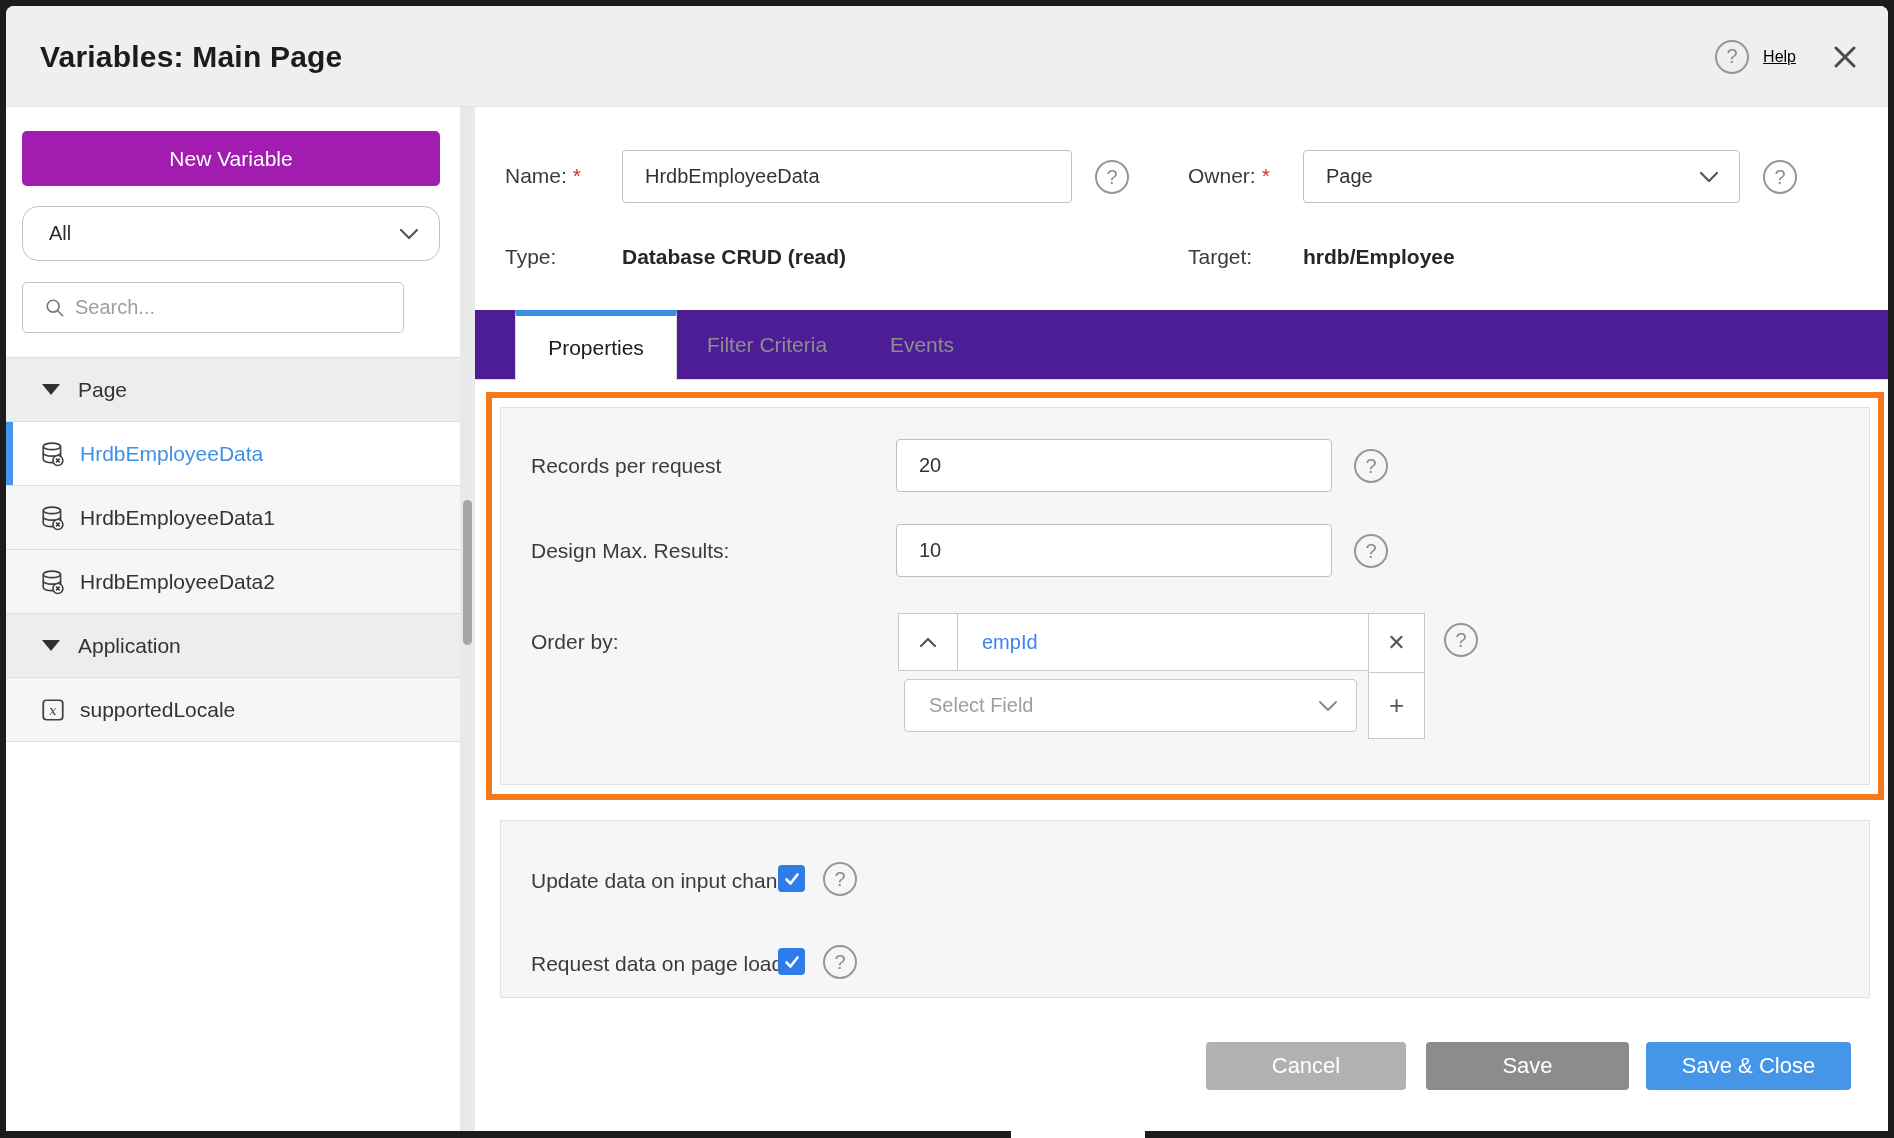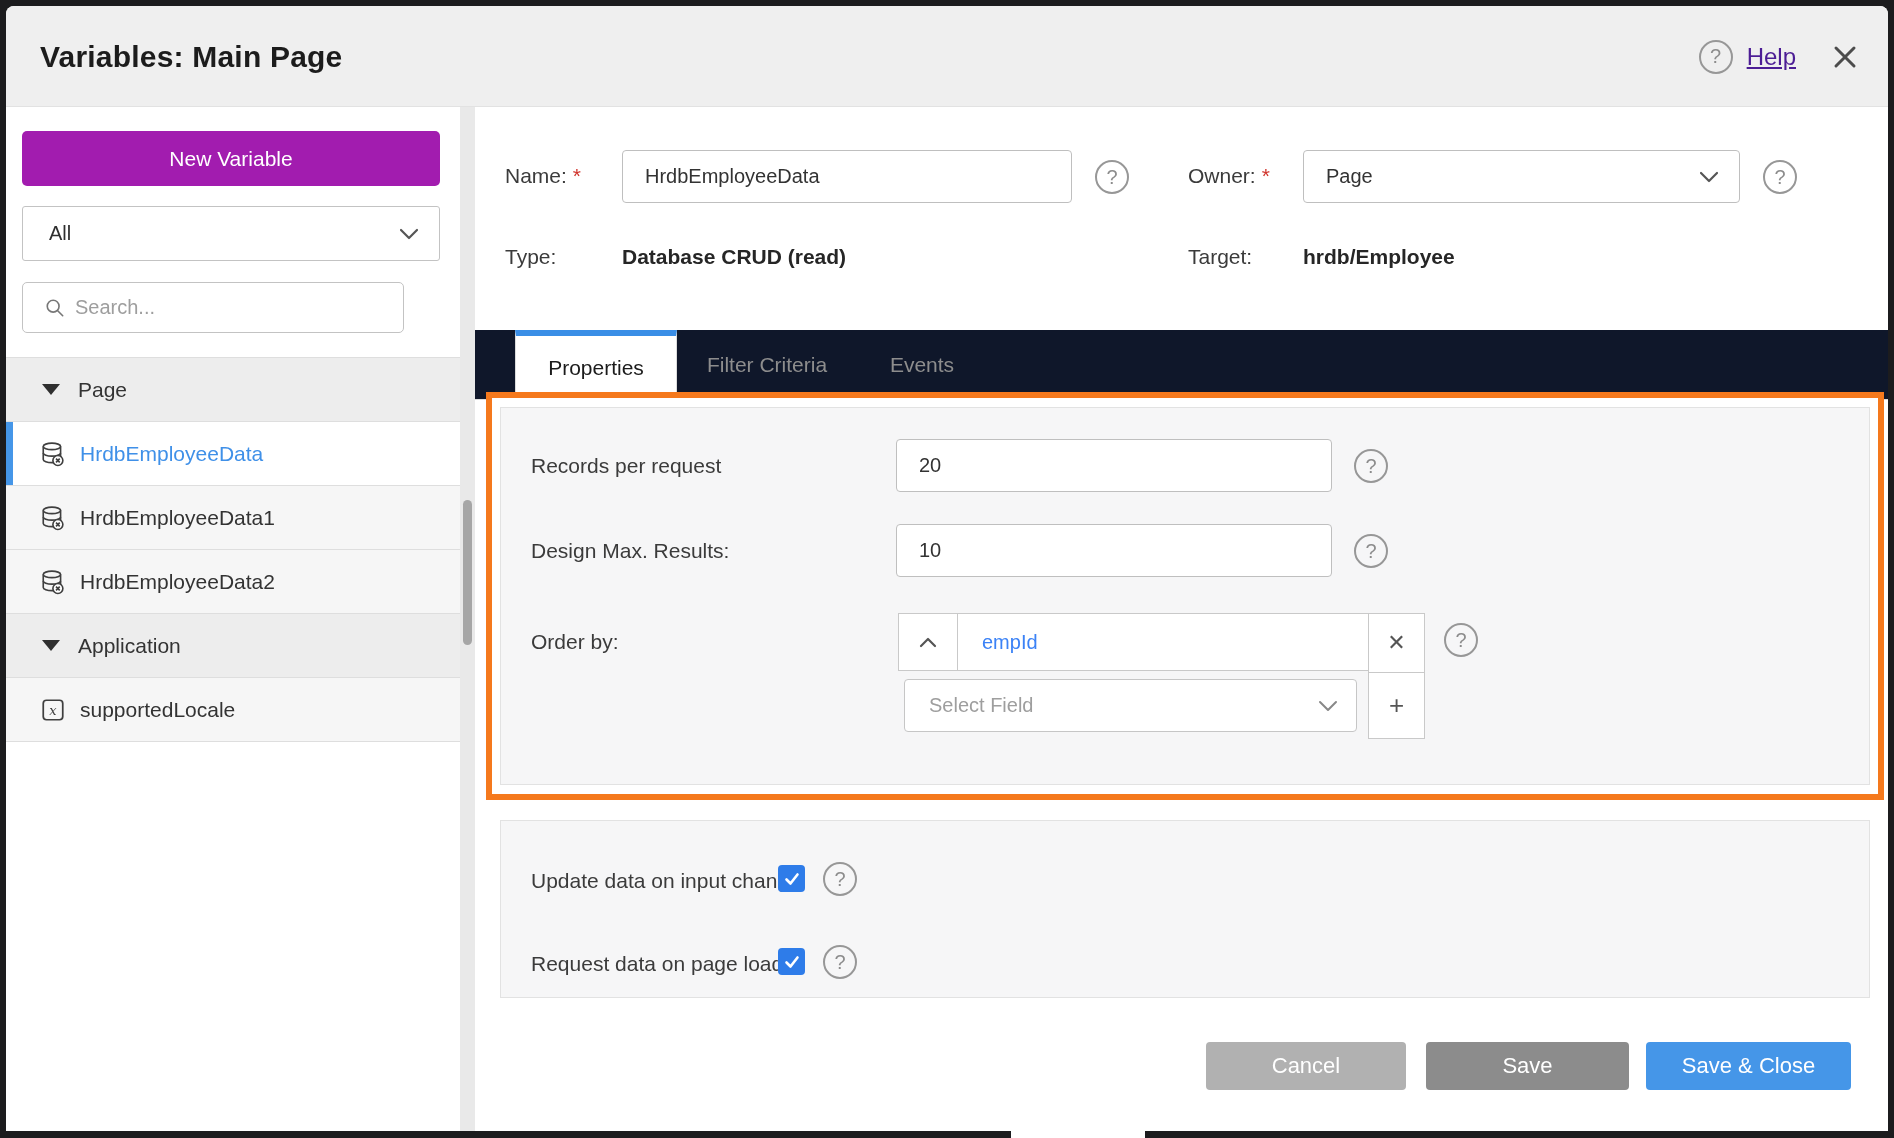--- a/index.html
+++ b/index.html
@@ -5,30 +5,30 @@
   html,body{margin:0;padding:0;}
   body{font-family:"Liberation Sans","DejaVu Sans",sans-serif;background:#303032;}
   .stage{position:relative;width:1894px;height:1138px;background:#1c1c1e;overflow:hidden;}
   .dialog{position:absolute;left:6px;top:6px;width:1882px;height:1125px;background:#fff;border-radius:8px 8px 0 0;overflow:hidden;}
 
   
   .dlg-header{position:absolute;left:0;top:0;width:1882px;height:101px;background:#efefef;border-bottom:1px solid #e2e2e2;box-sizing:border-box;}
   .dlg-title{position:absolute;left:34px;top:0;height:101px;line-height:101px;font-size:30px;font-weight:700;color:#1c1c1c;letter-spacing:.2px;}
   .header-actions{position:absolute;right:30px;top:0;height:101px;display:flex;align-items:center;gap:14px;}
   .qmark{display:flex;align-items:center;justify-content:center;width:34px;height:34px;border:2px solid #979797;border-radius:50%;color:#8c8c8c;font-size:20px;box-sizing:border-box;background:transparent;flex:0 0 auto;}
-  .help-text{font-size:24px;color:#4c1d95;text-decoration:underline;}
+  .help-text{font-size:16px;color:#000000;text-decoration:underline;}
   .close-x{margin-left:22px;display:flex;align-items:center;}
 
   
   .sidebar{position:absolute;left:0;top:101px;width:454px;height:1024px;background:#fff;}
   .v-scroll{position:absolute;left:454px;top:101px;width:15px;height:1024px;background:#e9e9e9;}
   .v-thumb{position:absolute;left:3px;top:393px;width:9px;height:145px;background:#a6a6a6;border-radius:5px;}
 
   .new-var-btn{position:absolute;left:16px;top:24px;width:418px;height:55px;background:#a21caf;border:none;border-radius:5px;color:#fff;font-size:21px;font-family:inherit;cursor:pointer;}
-  .side-select{position:absolute;left:16px;top:99px;width:418px;height:55px;border:1.5px solid #c3c3c3;border-radius:3px;box-sizing:border-box;display:flex;align-items:center;background:#fff;font-size:20px;color:#2f2f2f;padding:0 20px 0 26px;justify-content:space-between;}
+  .side-select{position:absolute;left:16px;top:99px;width:418px;height:55px;border:1.5px solid #c3c3c3;border-radius:16px;box-sizing:border-box;display:flex;align-items:center;background:#fff;font-size:20px;color:#2f2f2f;padding:0 20px 0 26px;justify-content:space-between;}
   .side-search{position:absolute;left:16px;top:175px;width:382px;height:51px;border:1.5px solid #c3c3c3;border-radius:5px;box-sizing:border-box;display:flex;align-items:center;background:#fff;padding:0 14px 0 22px;gap:8px;}
   .side-search input{border:none;outline:none;font-size:20px;color:#333;width:100%;font-family:inherit;background:transparent;}
   .side-search input::placeholder{color:#9e9e9e;}
 
   .var-list{position:absolute;left:0;top:250px;width:454px;border-top:1px solid #dedede;}
   .srow{position:relative;height:64px;border-bottom:1px solid #dedede;display:flex;align-items:center;box-sizing:border-box;}
   .srow.group{background:#ededed;padding-left:36px;gap:18px;}
   .srow.item{background:#f6f6f6;padding-left:34px;gap:14px;}
   .srow.item.selected{background:#fff;box-shadow:inset 7px 0 0 #4596e8;}
   .srow .rlabel{font-size:21px;color:#333;}
@@ -37,21 +37,21 @@
 
   
   .main{position:absolute;left:469px;top:101px;width:1413px;height:1024px;background:#fff;}
   .flabel{position:absolute;font-size:21px;color:#3b3b3b;}
   .req{color:#d0342c;margin-left:6px;font-size:21px;}
   .fvalue-bold{position:absolute;font-size:21px;font-weight:700;color:#262626;}
   .tinput{position:absolute;height:53px;border:1.5px solid #bfbfbf;border-radius:4px;box-sizing:border-box;font-size:20px;color:#333;padding:0 16px 0 22px;font-family:inherit;background:#fff;}
   .fselect{position:absolute;height:53px;border:1.5px solid #bfbfbf;border-radius:4px;box-sizing:border-box;display:flex;align-items:center;justify-content:space-between;background:#fff;font-size:20px;color:#333;padding:0 20px 0 22px;}
 
   
-  .tabstrip{position:absolute;left:0;top:203px;width:1413px;height:70px;background:#0f172a;border-bottom:1px solid #dcdcdc;box-sizing:border-box;margin-top:20px;}
+  .tabstrip{position:absolute;left:0;top:203px;width:1413px;height:70px;background:#4c1d95;border-bottom:1px solid #dcdcdc;box-sizing:border-box;}
   .tab{position:absolute;top:0;height:70px;display:flex;align-items:center;justify-content:center;font-size:21px;color:#8d8d8d;box-sizing:border-box;cursor:pointer;}
   .tab.active{left:40px;width:162px;background:#fff;border-top:6px solid #3a8ee6;border-left:1px solid #dcdcdc;border-right:1px solid #dcdcdc;color:#1b1b1b;}
   .tab.t-filter{left:202px;width:180px;}
   .tab.t-events{left:382px;width:130px;}
 
   
   .orange-box{position:absolute;left:11px;top:285px;width:1398px;height:408px;border:6px solid #f5791d;box-sizing:border-box;background:#fff;}
   .panel{background:#f6f6f7;border:1px solid #e2e2e2;box-sizing:border-box;position:absolute;}
   .panelA{left:8px;top:9px;width:1370px;height:378px;}
   .panelB{left:25px;top:713px;width:1370px;height:178px;}

